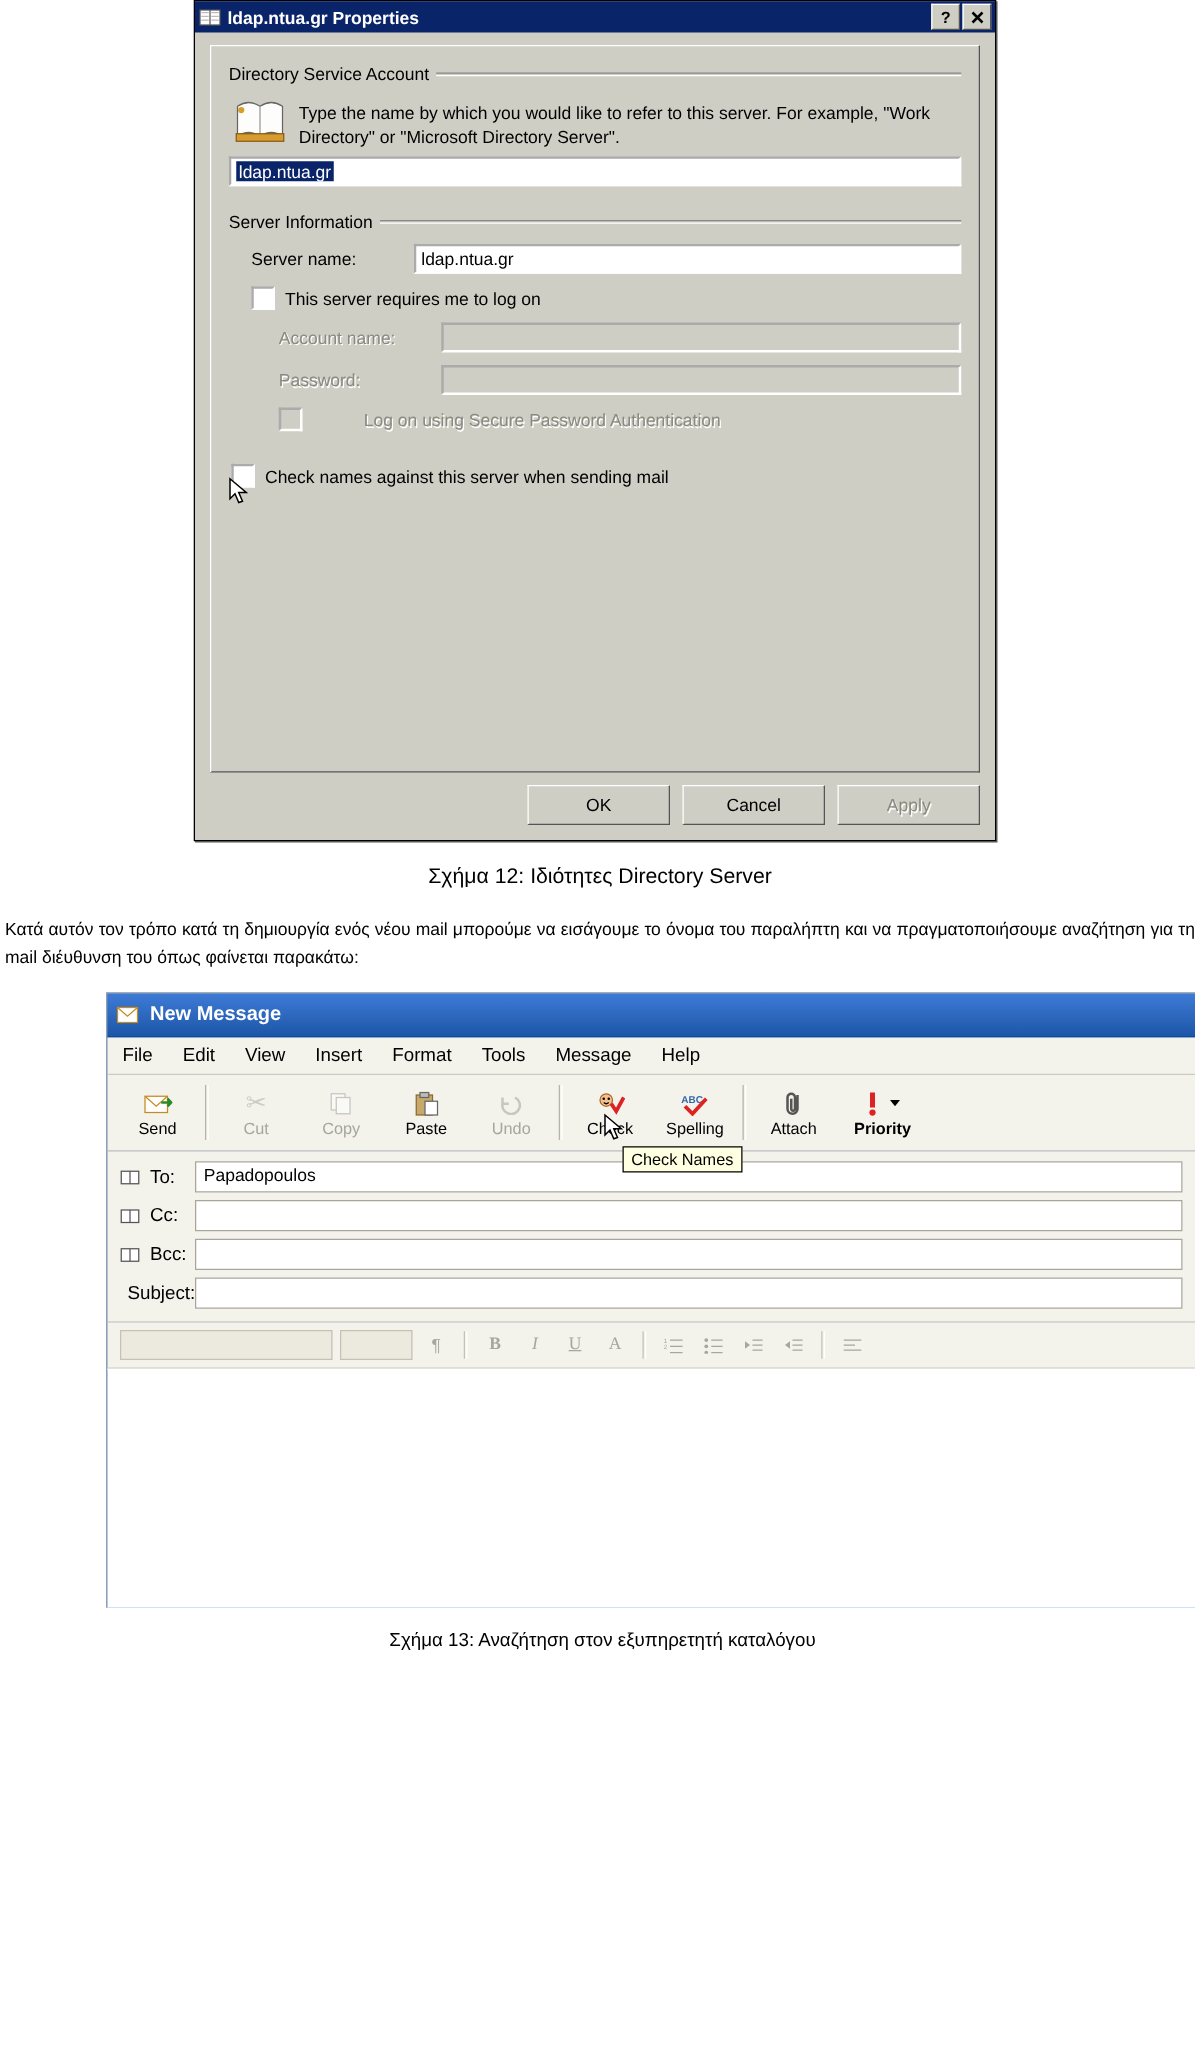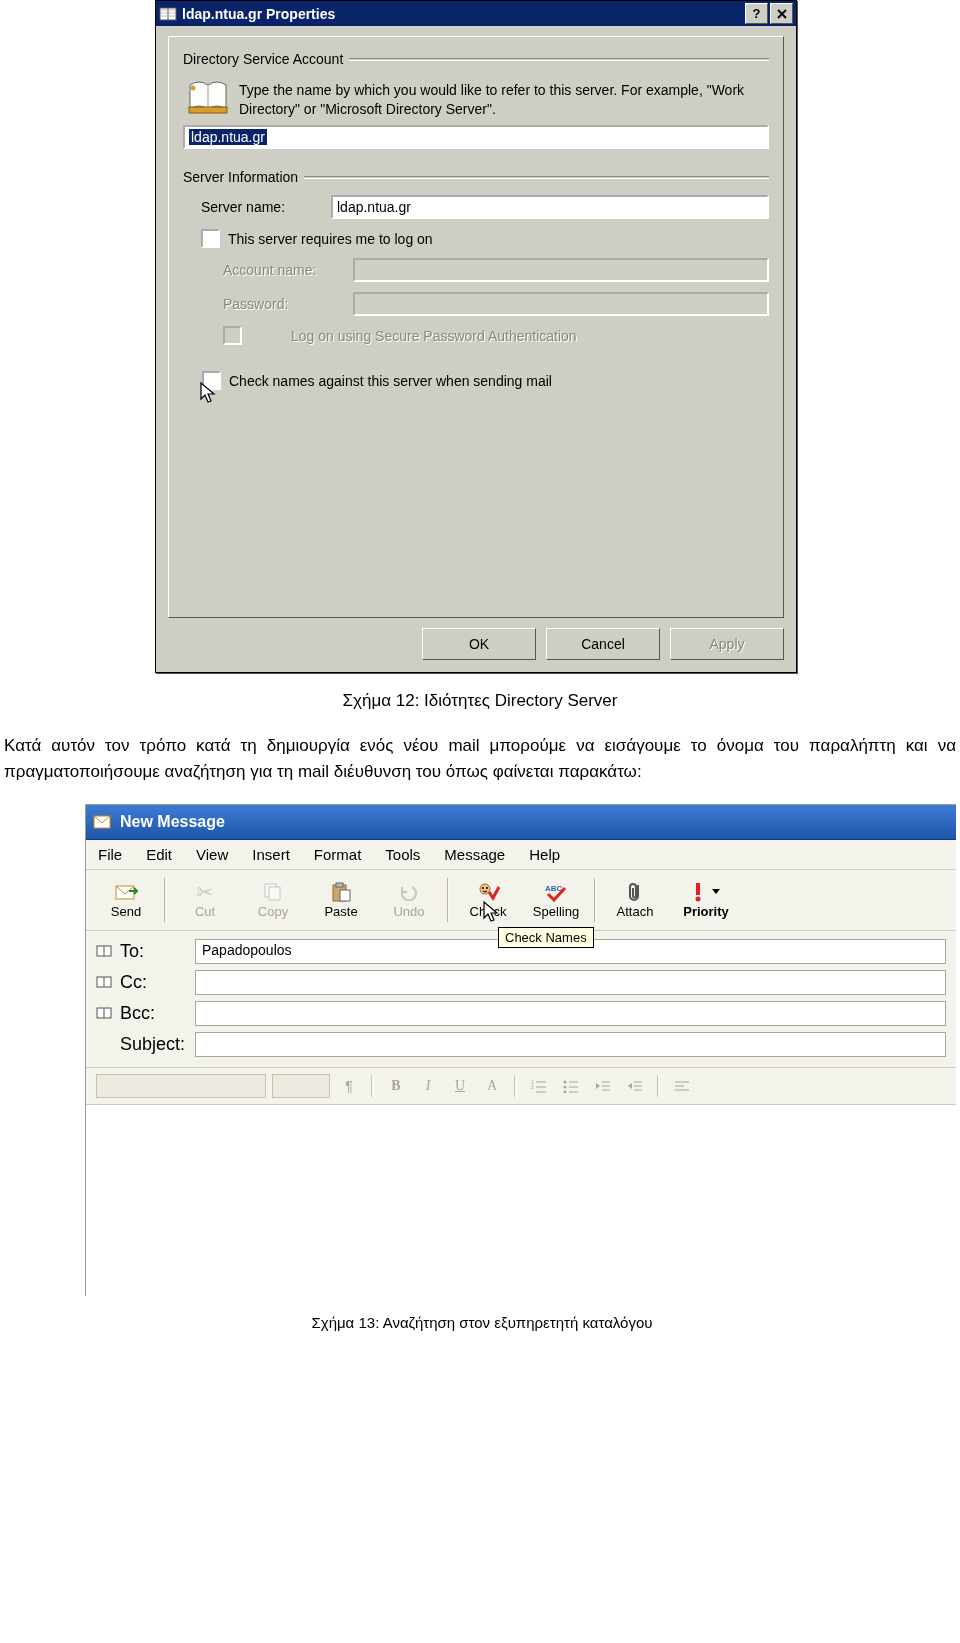--- a/index.html
+++ b/index.html
@@ -167,21 +167,21 @@
     margin-right: 8px;
     flex-shrink: 0;
   }
   .chk.disabled { background: #cecec4; }
   .chk-row {
     display: flex;
     align-items: center;
     margin: 10px 0 2px 18px;
     font-size: 14px;
   }
-  .chk-row.root { margin-left: 19px; margin-top: 26px; position: relative; }
+  .chk-row.root { margin-left: 2px; margin-top: 26px; position: relative; }
   .cursor1 {
     position: absolute;
     left: -4px;
     top: 10px;
     font-size: 22px;
     color: #000;
     pointer-events: none;
   }
   .dlg1-buttons {
     display: flex;
@@ -201,21 +201,21 @@
     align-items: center;
     justify-content: center;
   }
   .w-btn.disabled { color: #8b887f; text-shadow: 1px 1px #fff; }
   .caption {
     text-align: center;
     font-size: 17px;
     margin: 18px 0 22px 0;
   }
   .para {
-    font-size: 17px;
+    font-size: 14px;
     line-height: 1.55;
     margin: 0 0 18px 0;
     text-align: justify;
     padding: 0 4px;
   }
 
   
   .dlg2-wrap { padding-left: 85px; }
   .dlg2 {
     width: 870px;
@@ -301,22 +301,22 @@
     background: #f3f2eb;
     padding: 8px 10px 4px 10px;
     border-bottom: 1px solid #cfcabe;
   }
   .hdr-row {
     display: flex;
     align-items: center;
     margin-bottom: 6px;
   }
   .hdr-label {
-    width: 99px;
-    font-size: 18px;
+    width: 60px;
+    font-size: 15px;
     display: flex;
     align-items: center;
   }
   .hdr-label .bi {
     margin-right: 6px;
     font-size: 14px;
     width: 18px;
     text-align: center;
   }
   .hdr-input {

